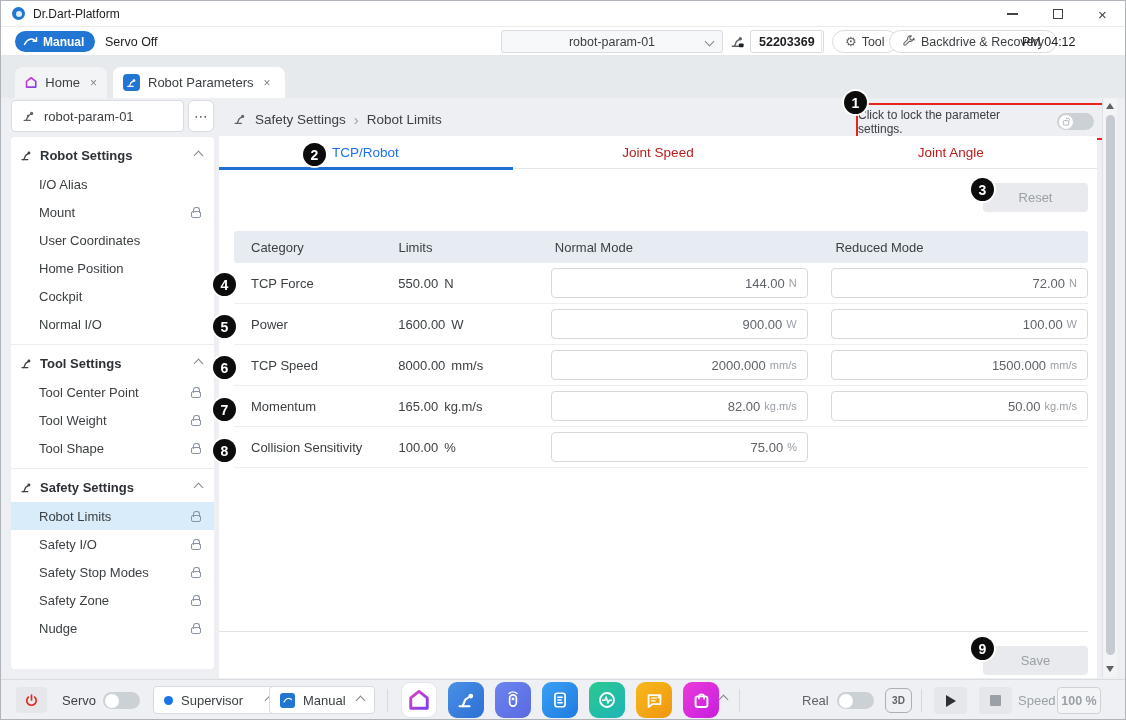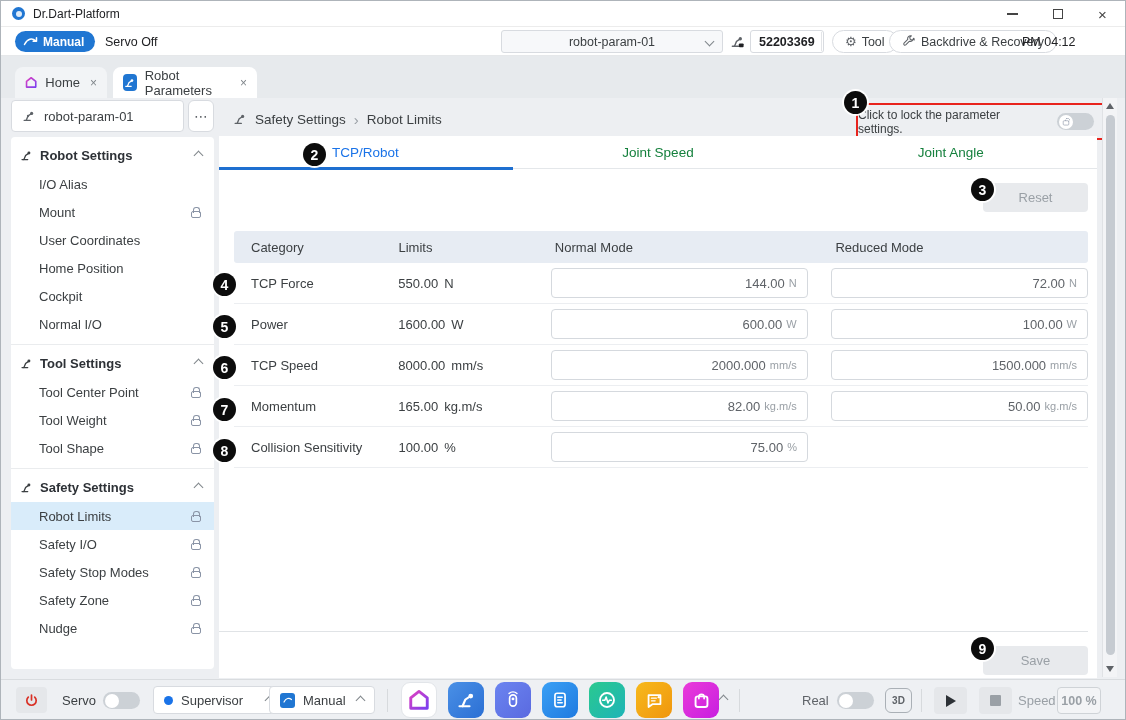--- a/index.html
+++ b/index.html
@@ -33,21 +33,21 @@
   .tb-divider { position:absolute; left:820px; top:5px; width:1px; height:19px; background:#e3e5e8; }
   .tool-btn { position:absolute; left:831px; top:3px; height:23px; padding:0 12px; border:1px solid #d8dbe0; border-radius:12px; background:#fff; display:flex; align-items:center; gap:5px; font-size:12.5px; color:#3c4043; }
   .gear-ch { font-size:13px; color:#5f6368; line-height:1; }
   .backdrive-btn { position:absolute; left:888px; top:3px; height:23px; padding:0 12px; border:1px solid #d8dbe0; border-radius:12px; background:#fff; display:flex; align-items:center; gap:6px; font-size:12.5px; color:#3c4043; }
   .clock { position:absolute; left:1021px; top:0; height:29px; display:flex; align-items:center; font-size:12.5px; color:#202124;text-align:right; }
 
   
   .tabstrip { position:absolute; left:0; top:55px; width:100%; height:42px; background:#e7eaed; }
   .tab { position:absolute; bottom:0; height:31px; border-radius:8px 8px 0 0; display:flex; align-items:center; gap:8px; padding:0 10px; font-size:13px; color:#3c4043; }
   .tab.inactive { left:14px; width:92px; background:#f2f4f6; }
-  .tab.active { left:112px; width:144px; background:#fff; }
+  .tab.active { left:112px; width:172px; background:#fff; }
   .tab .x { color:#80868b; font-size:12px; margin-left:2px; }
   .house-ico { width:15px; height:15px; }
   .robot-sq { width:17px; height:17px; border-radius:4px; background:#2076d2; display:flex; align-items:center; justify-content:center; color:#fff; }
 
   
   .chev-down { width:7px; height:7px; border-right:1.6px solid #80868b; border-bottom:1.6px solid #80868b; transform:rotate(45deg); }
   .chev-up { width:7px; height:7px; border-right:1.6px solid #80868b; border-bottom:1.6px solid #80868b; transform:rotate(-135deg); }
 
   
   .lock { position:relative; width:10px; height:7.5px; border:1.3px solid #8a94a6; border-radius:2px; margin-top:5px; flex:none; }
@@ -72,21 +72,21 @@
   .bc-sep { color:#9aa0a6; font-size:15px; }
   .lockbox { position:absolute; left:855px; top:102px; width:250px; height:37px; border:2.5px solid #e8231d; display:flex; align-items:center; justify-content:flex-end; gap:9px; padding-right:10px; background:#edeff2; }
   .lockbox-text { font-size:12px; color:#3c4043; }
   .toggle { width:37px; height:17px; border-radius:9px; background:#ccd1d6; position:relative; flex:none; }
   .toggle .knob { position:absolute; left:1.5px; top:1.5px; width:14px; height:14px; border-radius:50%; background:#fff; display:flex; align-items:center; justify-content:center; }
   .toggle .knob .lock { transform:scale(.62); margin-top:3px; }
 
   
   .card { position:absolute; left:218px; top:135px; width:878px; height:542px; background:#fff; }
   .ptabs { position:absolute; left:0; top:0; width:100%; height:33px; display:flex; border-bottom:1px solid #e4e7ea; }
-  .ptab { flex:1; display:flex; align-items:center; justify-content:center; font-size:13.5px; color:#15803d; }
+  .ptab { flex:1; display:flex; align-items:center; justify-content:center; font-size:13.5px; color:#b91c1c; }
   .ptab.active { color:#1a73e8; }
   .ptab-underline { position:absolute; left:0; top:31px; width:294px; height:2.5px; background:#1e6fd0; }
   .reset-btn, .save-btn { position:absolute; right:9px; width:105px; height:29px; background:#e8eaed; border:none; border-radius:4px; color:#9aa0a6; font-size:13px; font-family:inherit; }
   .reset-btn { top:47px; }
   .save-btn { top:510px; }
   .bottom-divider { position:absolute; left:0; top:495px; width:869px; height:1px; background:#e0e3e6; }
 
   
   .table { position:absolute; left:15px; top:95px; width:854px; }
   .thead { height:32px; background:#e7ecf3; border-radius:3px; display:flex; align-items:center; }
@@ -400,21 +400,21 @@
       </div>
 
       <div class="trow">
         <div class="col-cat">Power</div>
         <div class="col-lim">
             <span>1600.00</span>
             <span>W</span>
           </div>
         <div class="col-norm">
             <div class="field">
-              <span class="val">600.00</span>
+              <span class="val">900.00</span>
               <span class="unit">W</span>
             </div>
           </div>
         <div class="col-red">
             <div class="field">
               <span class="val">100.00</span>
               <span class="unit">W</span>
             </div>
           </div>
       </div>

